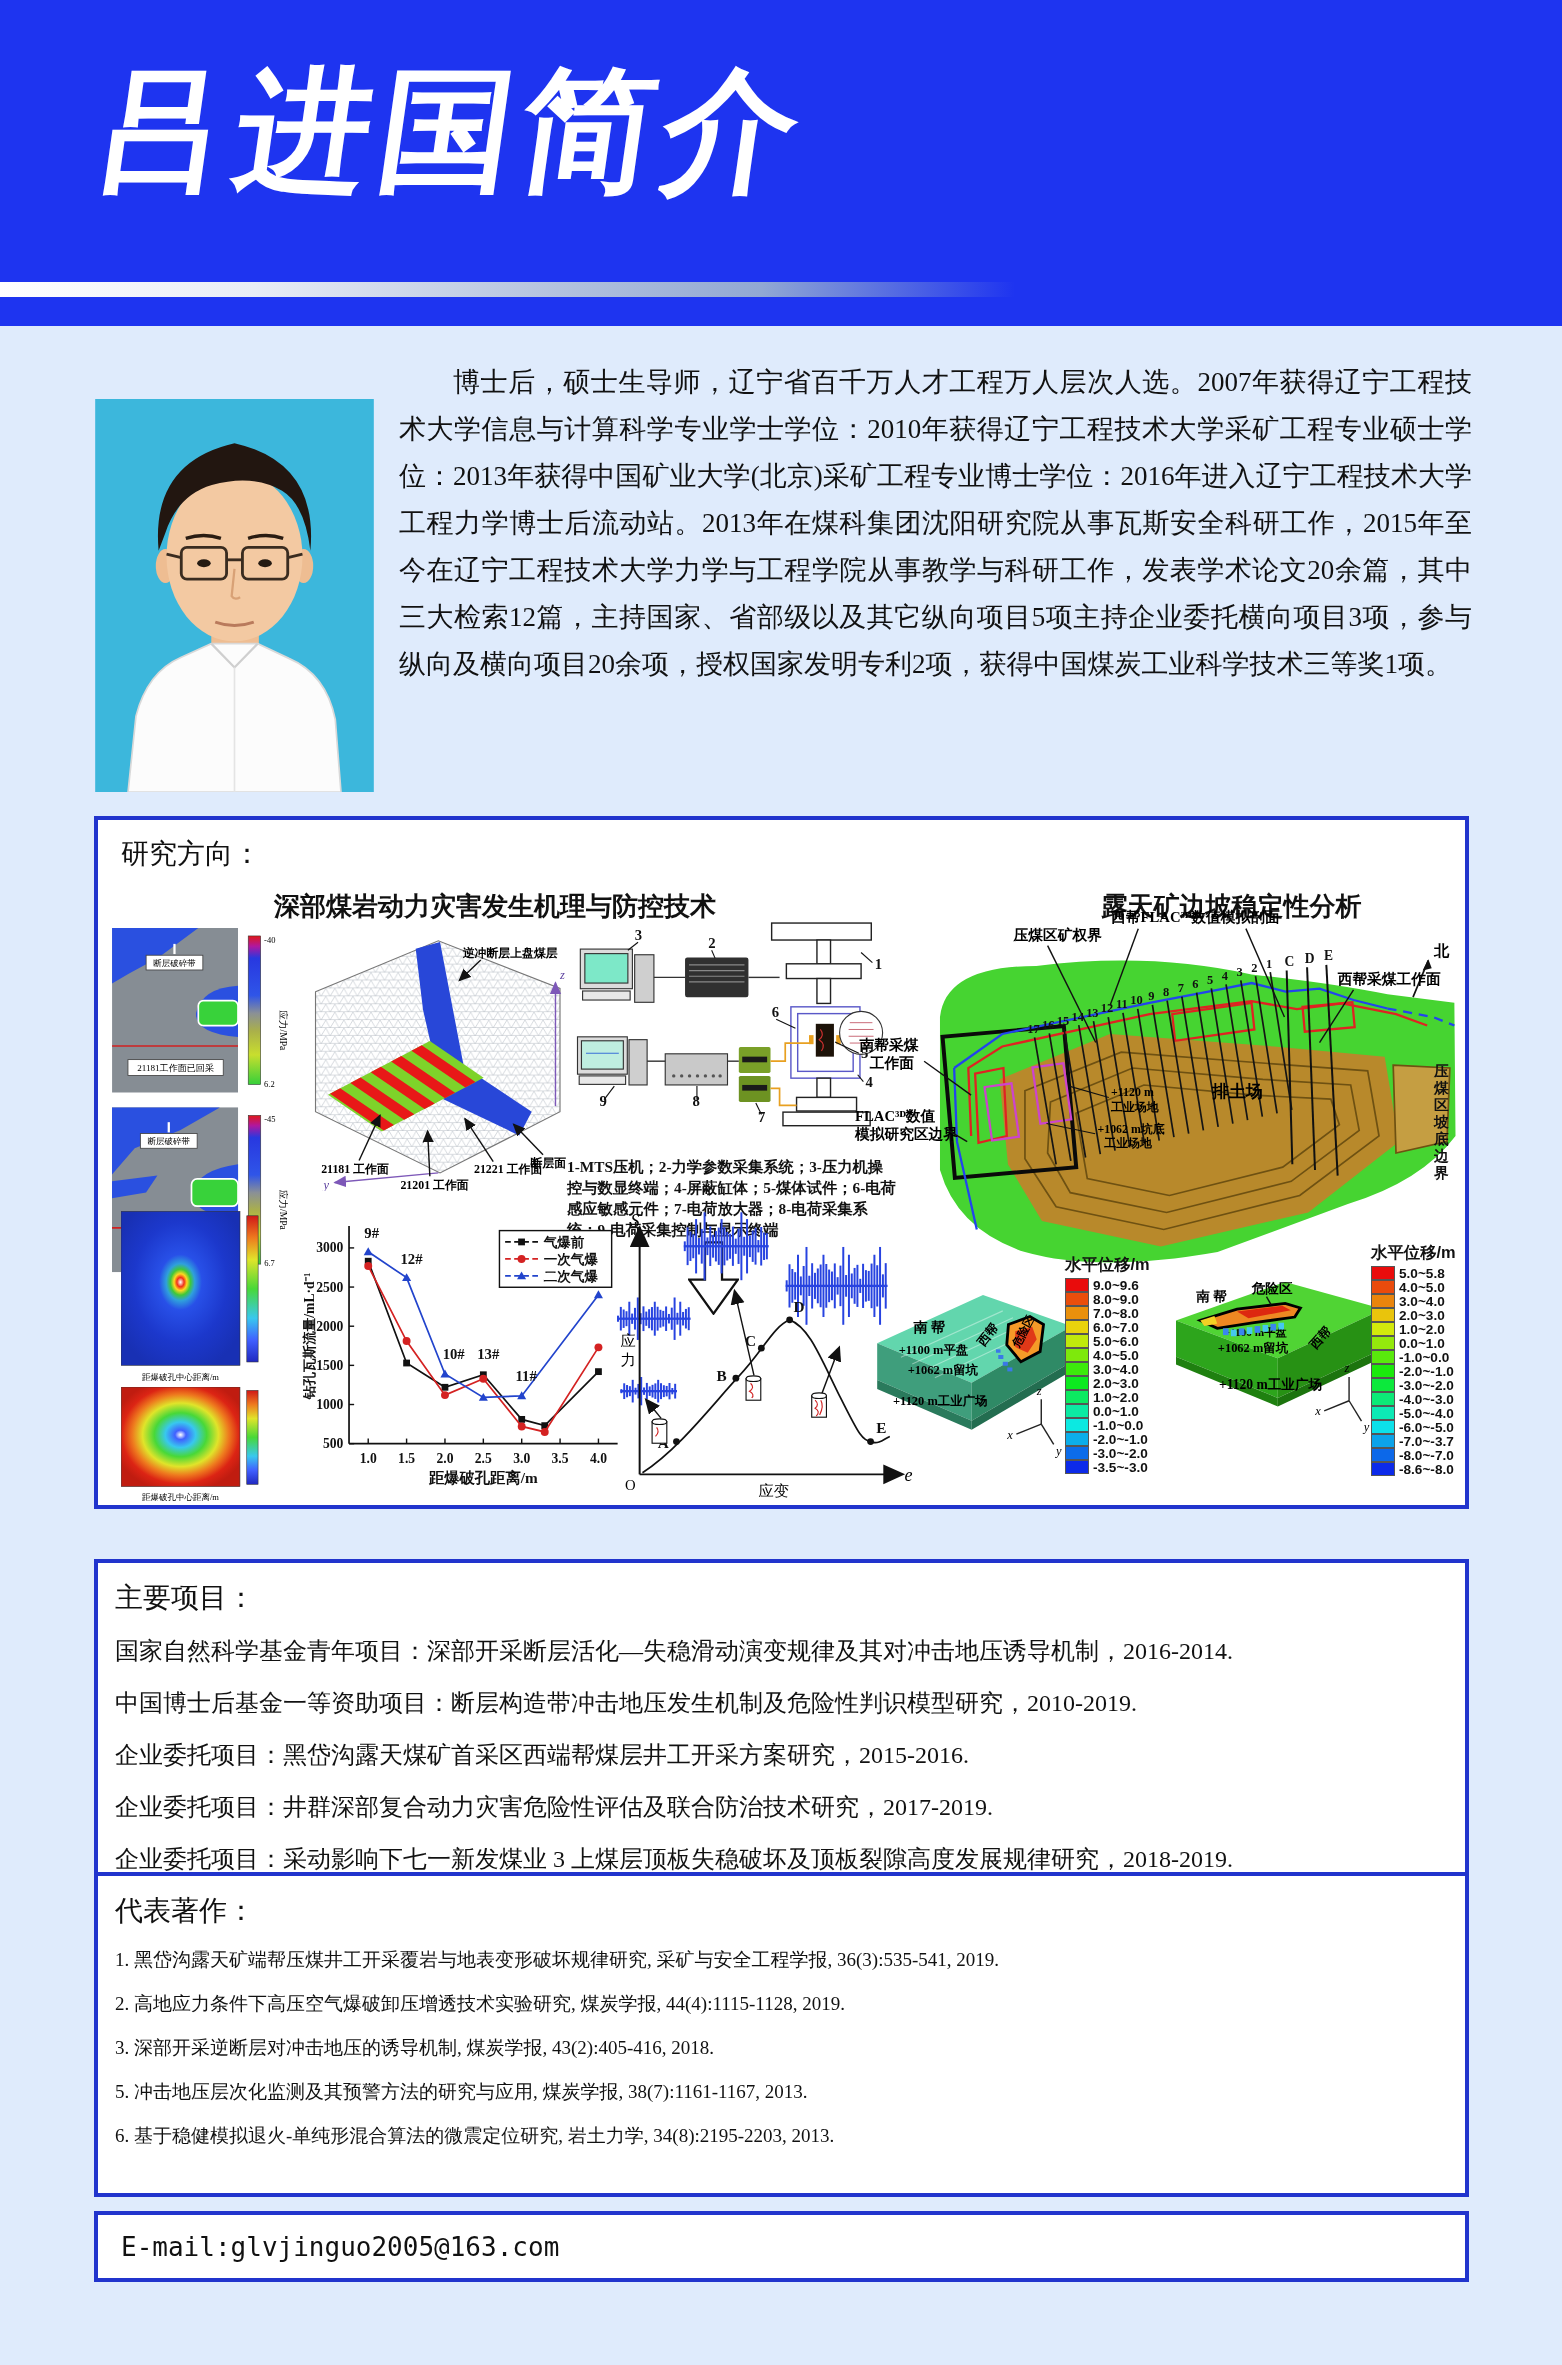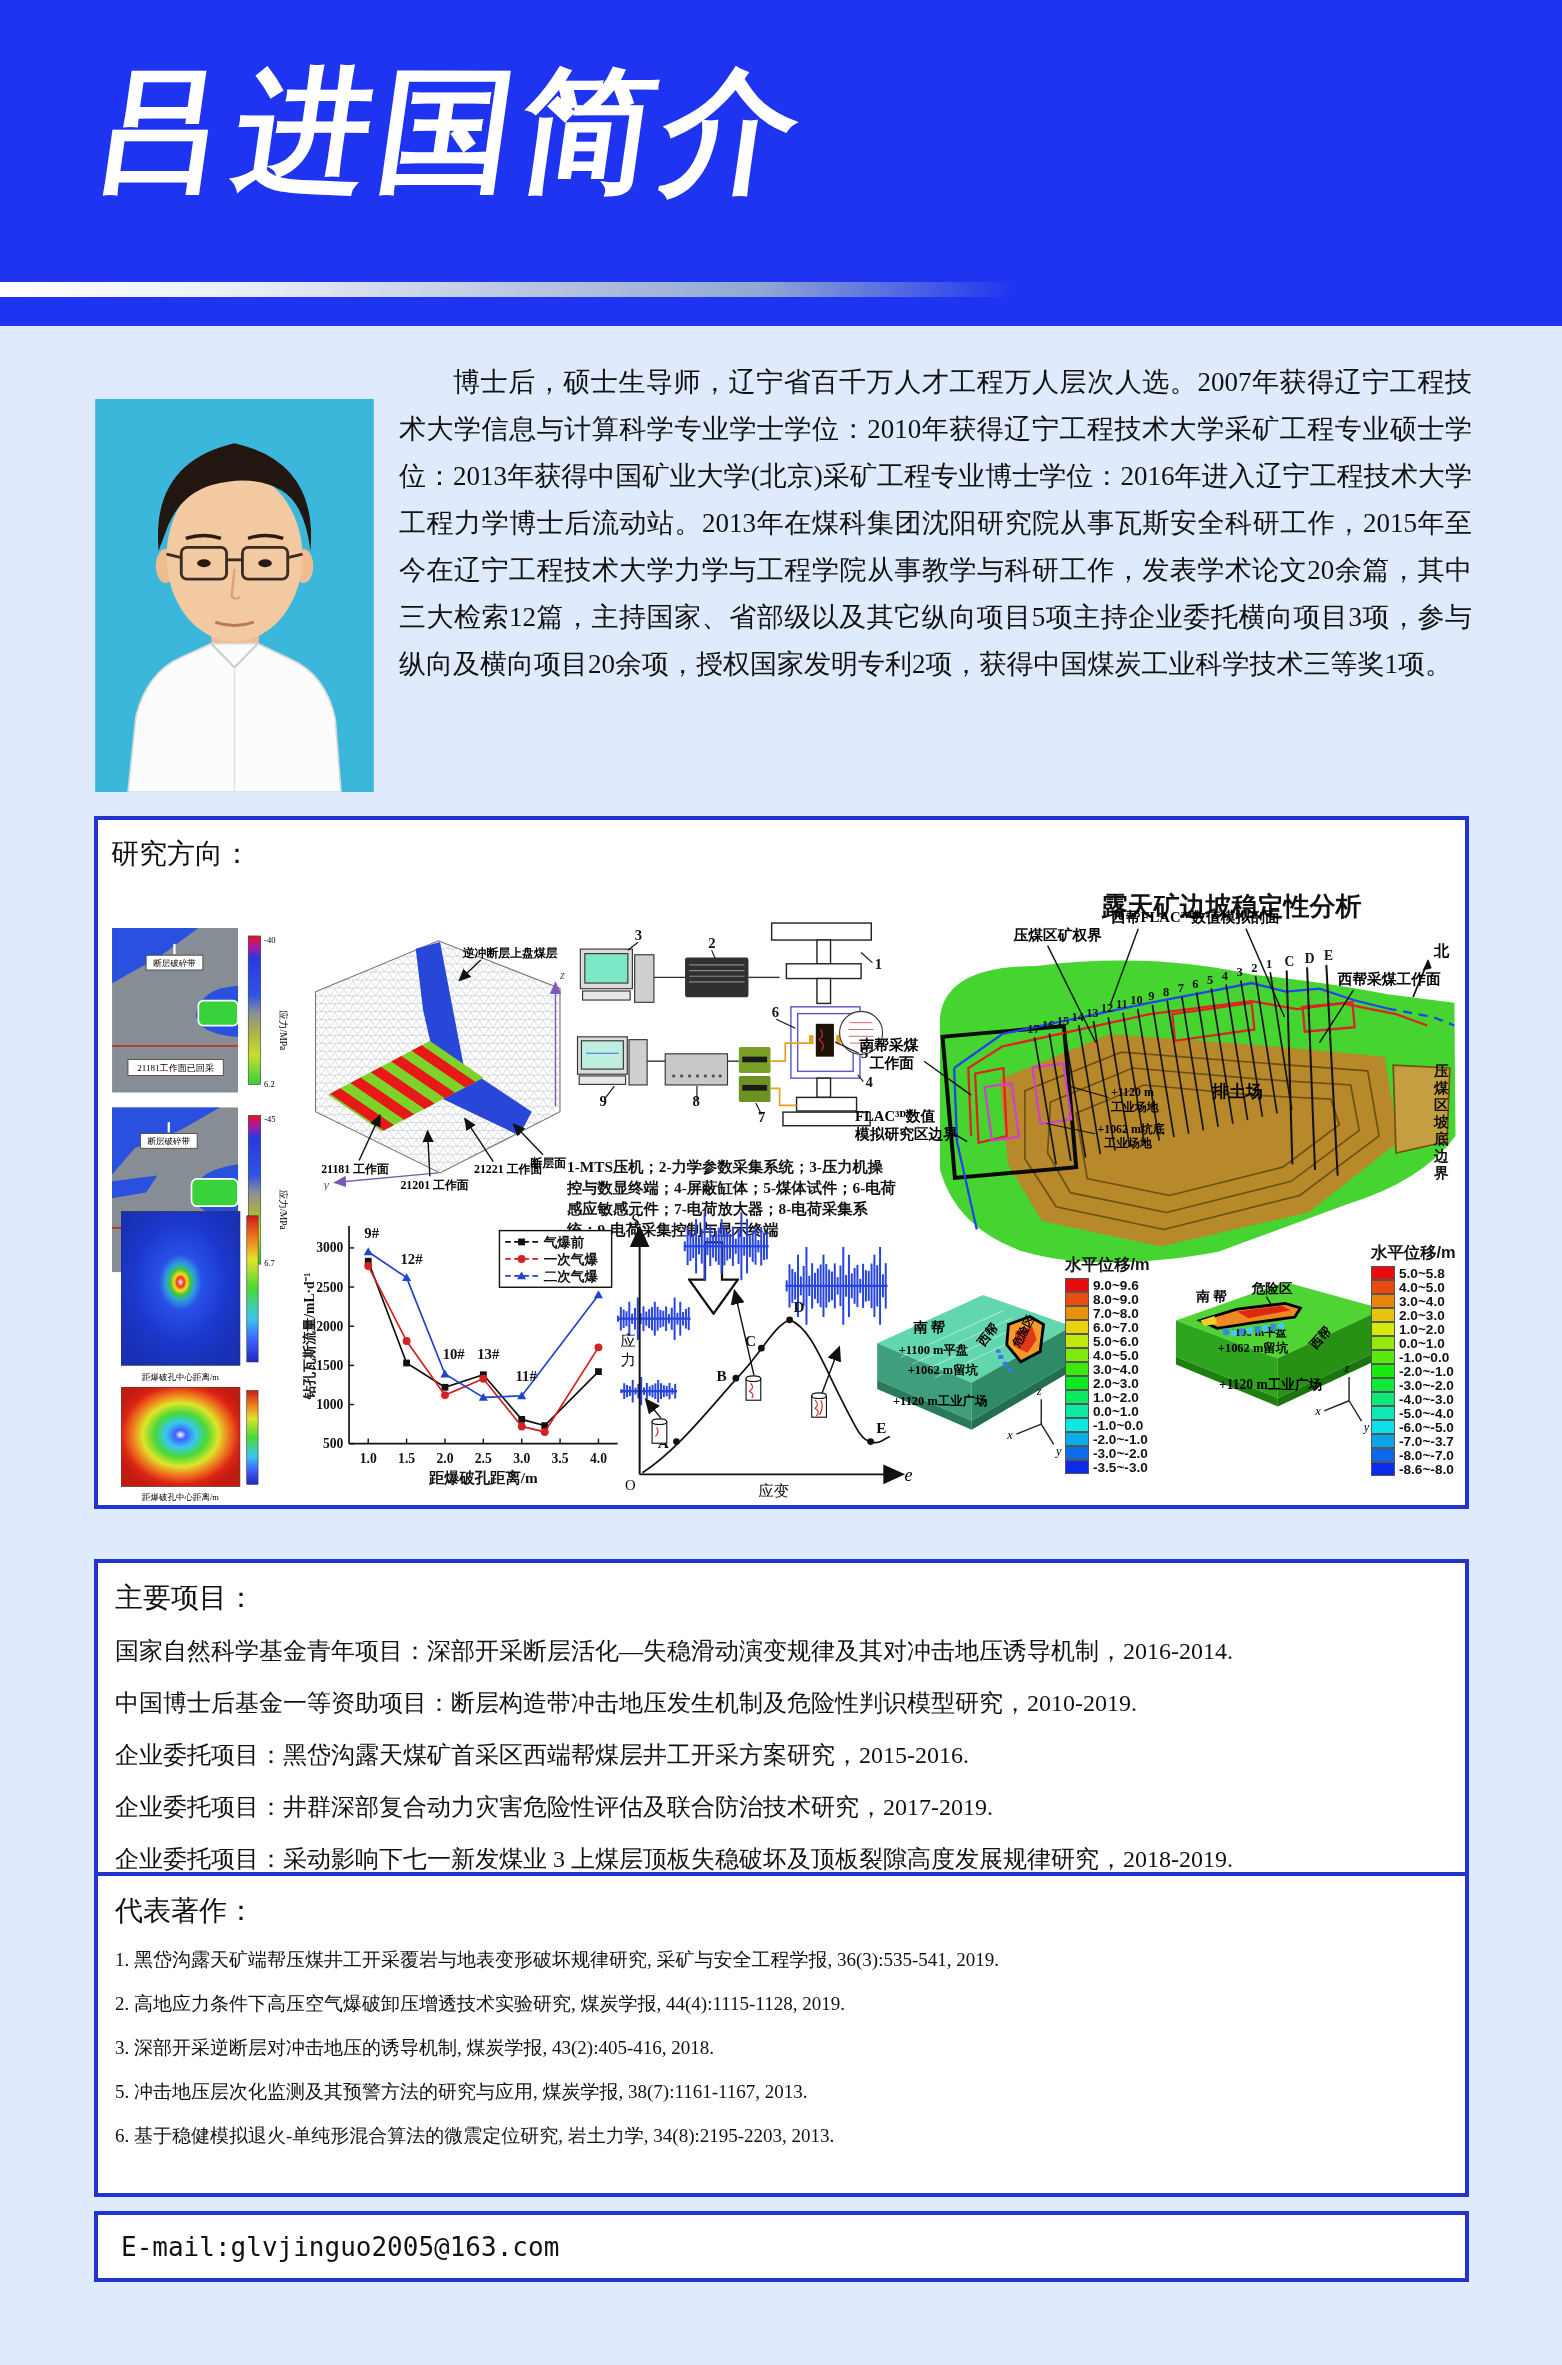--- a/index.html
+++ b/index.html
@@ -16,21 +16,21 @@
   .photo{left:95px;top:399px;width:279px;height:393px;}
   .bio{left:399px;top:359px;width:1073px;font-size:27px;line-height:47px;
        text-align:justify;text-indent:54px;}
   
   .panel{background:#ffffff;border:4.5px solid #2134cd;overflow:hidden;}
   .research{left:94px;top:816px;width:1367px;height:685px;}
   .projects{left:94px;top:1559px;width:1367px;height:313px;}
   .pubs{left:94px;top:1872px;width:1367px;height:317px;}
   .emailbox{left:94px;top:2211px;width:1367px;height:63px;}
   .h{font-size:28px;}
-  .research-heading{left:13px;top:14.7px;font-family:Liberation Serif, serif;}
+  .research-heading{left:23px;top:14.7px;font-family:Liberation Serif, serif;}
   .fig-title{font-size:26px;font-weight:bold;text-align:center;}
   .fig-title.left{left:159px;top:69px;width:476px;}
   .fig-title.right{left:952px;top:69px;width:363px;}
   .projects .h,.pubs .h{left:17px;top:16px;}
   .list{left:17px;top:62px;width:1338px;}
   .proj-item{font-size:24px;line-height:52px;white-space:nowrap;}
   .pub-item{font-size:19px;line-height:44px;white-space:nowrap;}
   .email-text{left:23px;top:0;height:63px;display:flex;align-items:center;
               font-family:"DejaVu Sans Mono",monospace;font-size:26px;}
   
@@ -88,20 +88,21 @@
     <ellipse cx="192" cy="290" rx="12" ry="7" fill="#241a12"></ellipse>
     <ellipse cx="300" cy="290" rx="12" ry="7" fill="#241a12"></ellipse>
     <path d="M246 300 L241 348 Q246 356 256 350" stroke="#d8a176" stroke-width="4" fill="none"></path>
     <path d="M212 394 Q246 406 280 394" stroke="#b97a5c" stroke-width="5" fill="none"></path>
   </svg>
 
   <div class="abs bio">博士后，硕士生导师，辽宁省百千万人才工程万人层次人选。2007年获得辽宁工程技术大学信息与计算科学专业学士学位：2010年获得辽宁工程技术大学采矿工程专业硕士学位：2013年获得中国矿业大学(北京)采矿工程专业博士学位：2016年进入辽宁工程技术大学工程力学博士后流动站。2013年在煤科集团沈阳研究院从事瓦斯安全科研工作，2015年至今在辽宁工程技术大学力学与工程学院从事教学与科研工作，发表学术论文20余篇，其中三大检索12篇，主持国家、省部级以及其它纵向项目5项主持企业委托横向项目3项，参与纵向及横向项目20余项，授权国家发明专利2项，获得中国煤炭工业科学技术三等奖1项。</div>
 
   <section class="abs panel research">
     <div class="abs h research-heading">研究方向：</div>
+    <div class="abs fig-title left">深部煤岩动力灾害发生机理与防控技术</div>
     <div class="abs fig-title right">露天矿边坡稳定性分析</div>
 
     <svg id="fig-stress1" class="abs" width="176" height="173" viewBox="0 0 310 305">
       <defs>
         <linearGradient id="cbg1" x1="0" y1="0" x2="0" y2="1">
           <stop offset="0" stop-color="#e01818"></stop>
             <stop offset=".07" stop-color="#b017a0"></stop>
           <stop offset=".15" stop-color="#2838e0"></stop>
             <stop offset=".4" stop-color="#2f55e8"></stop>
           <stop offset=".52" stop-color="#8a9096"></stop>

